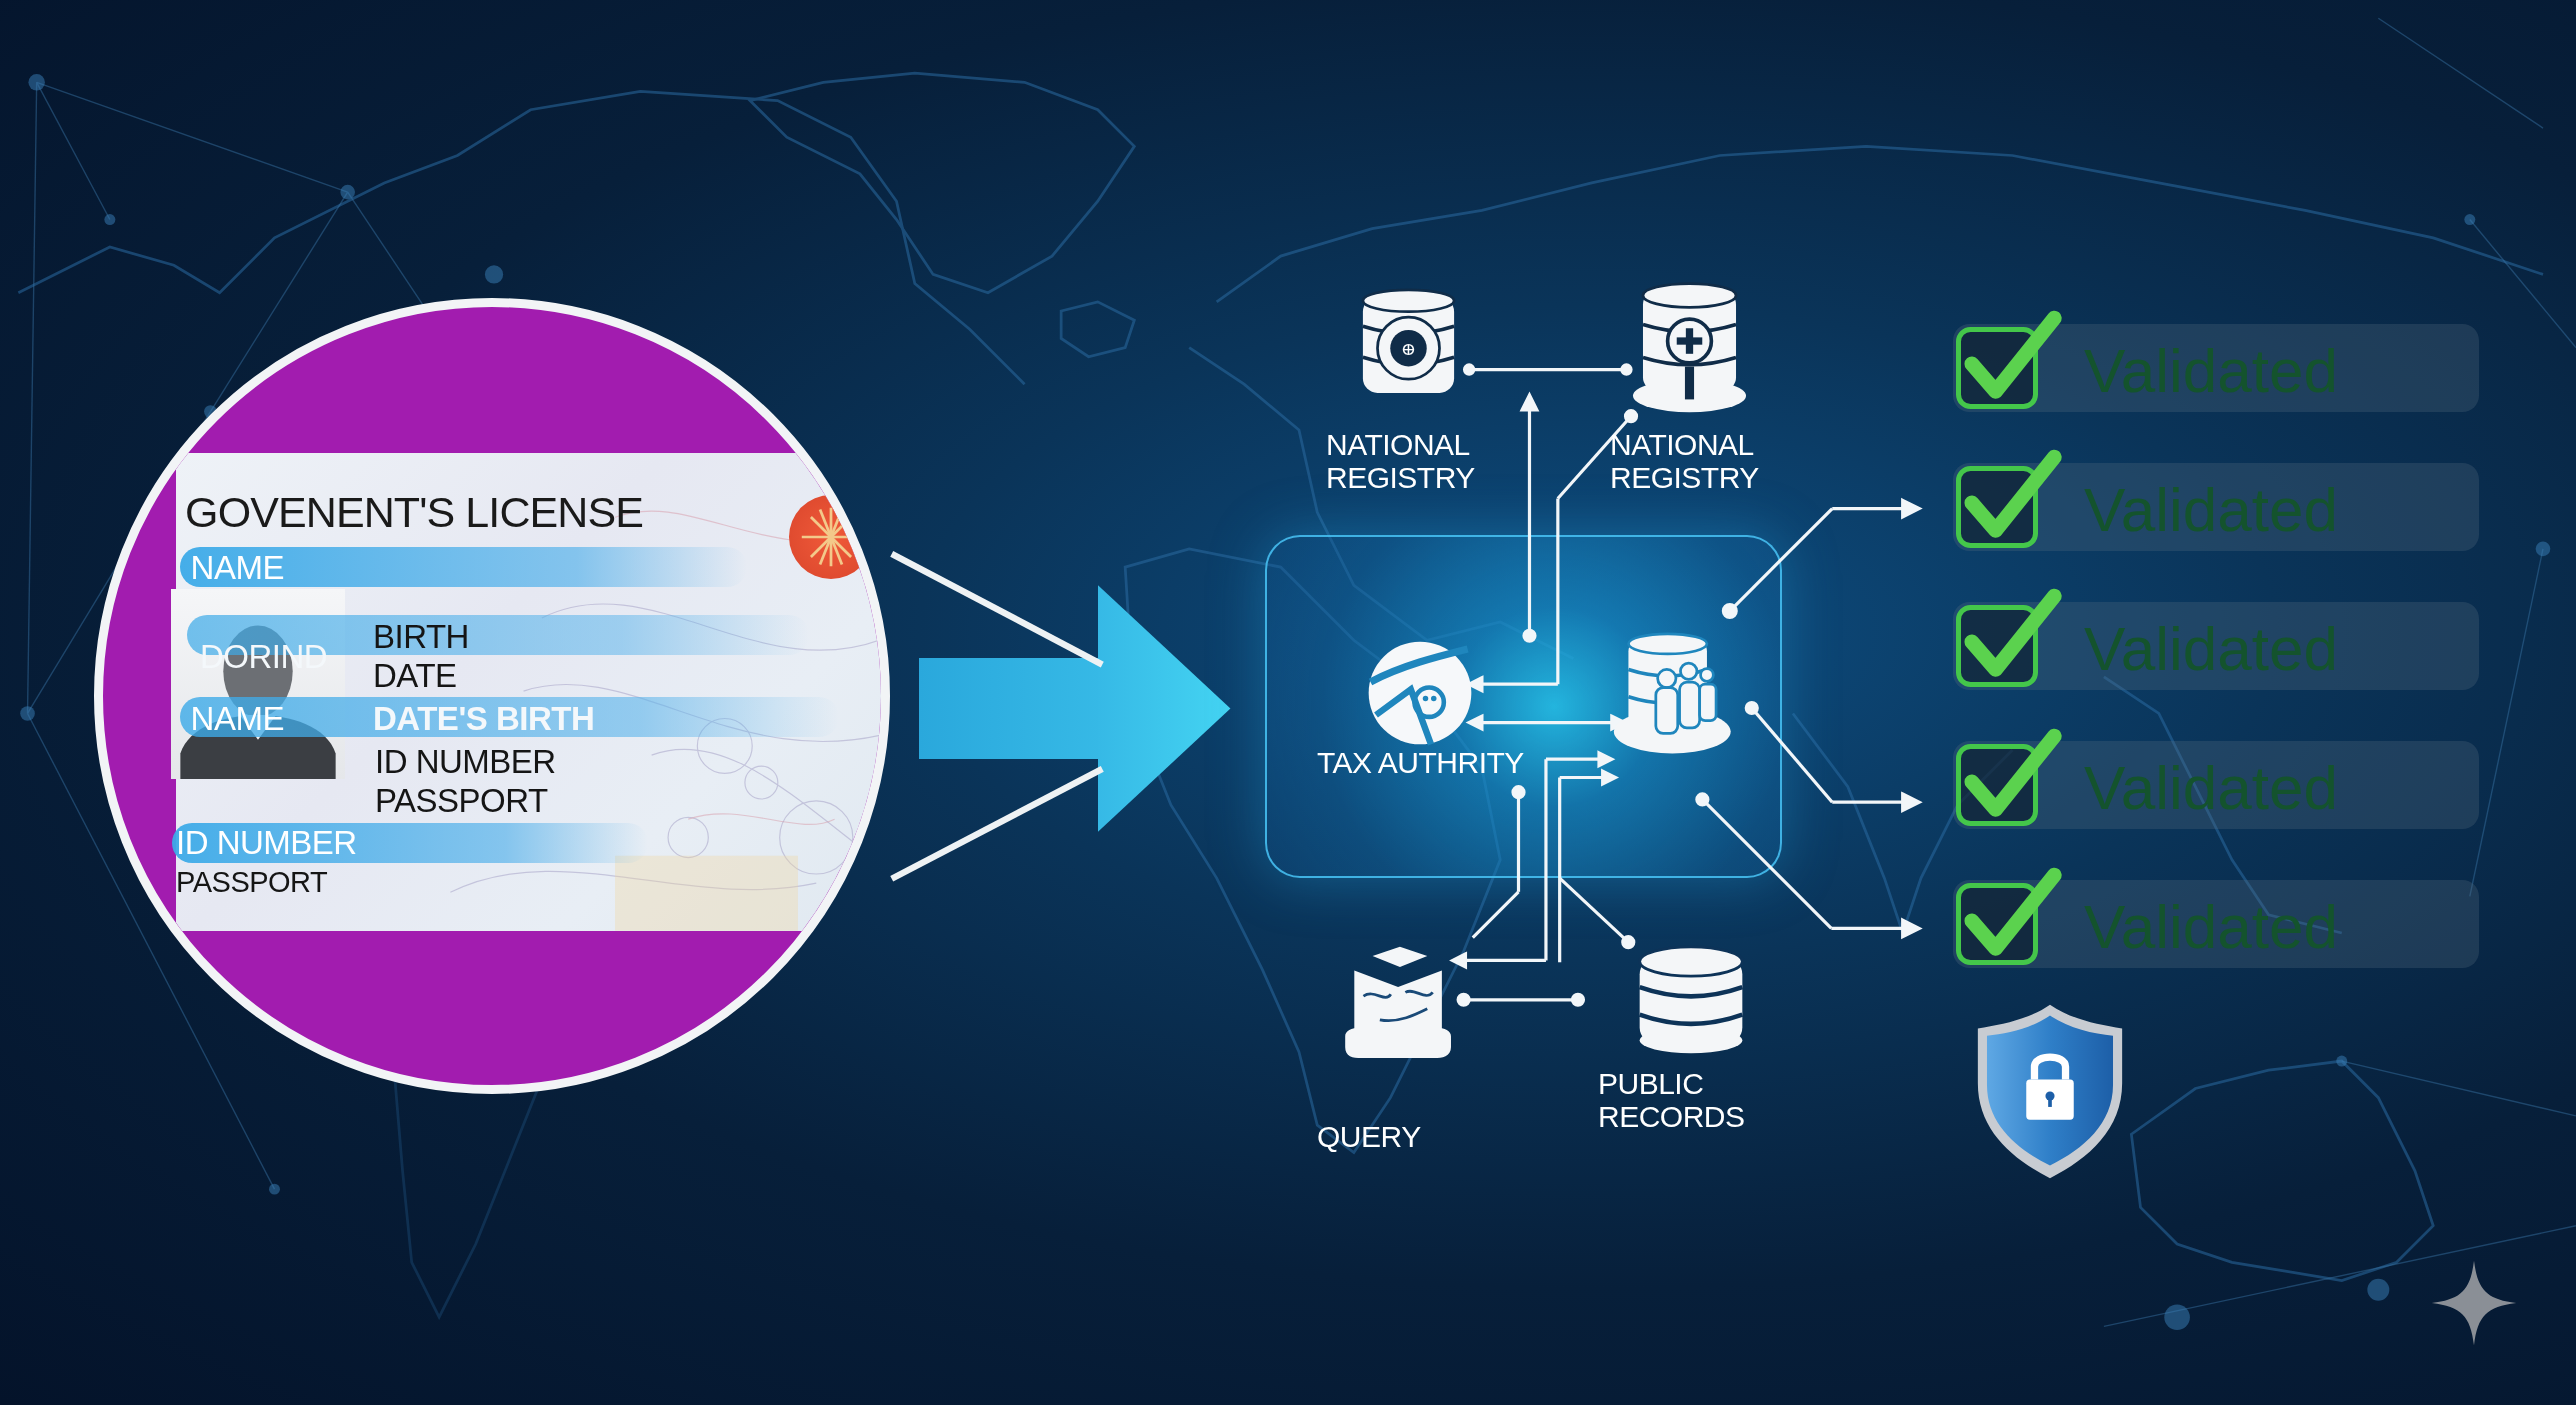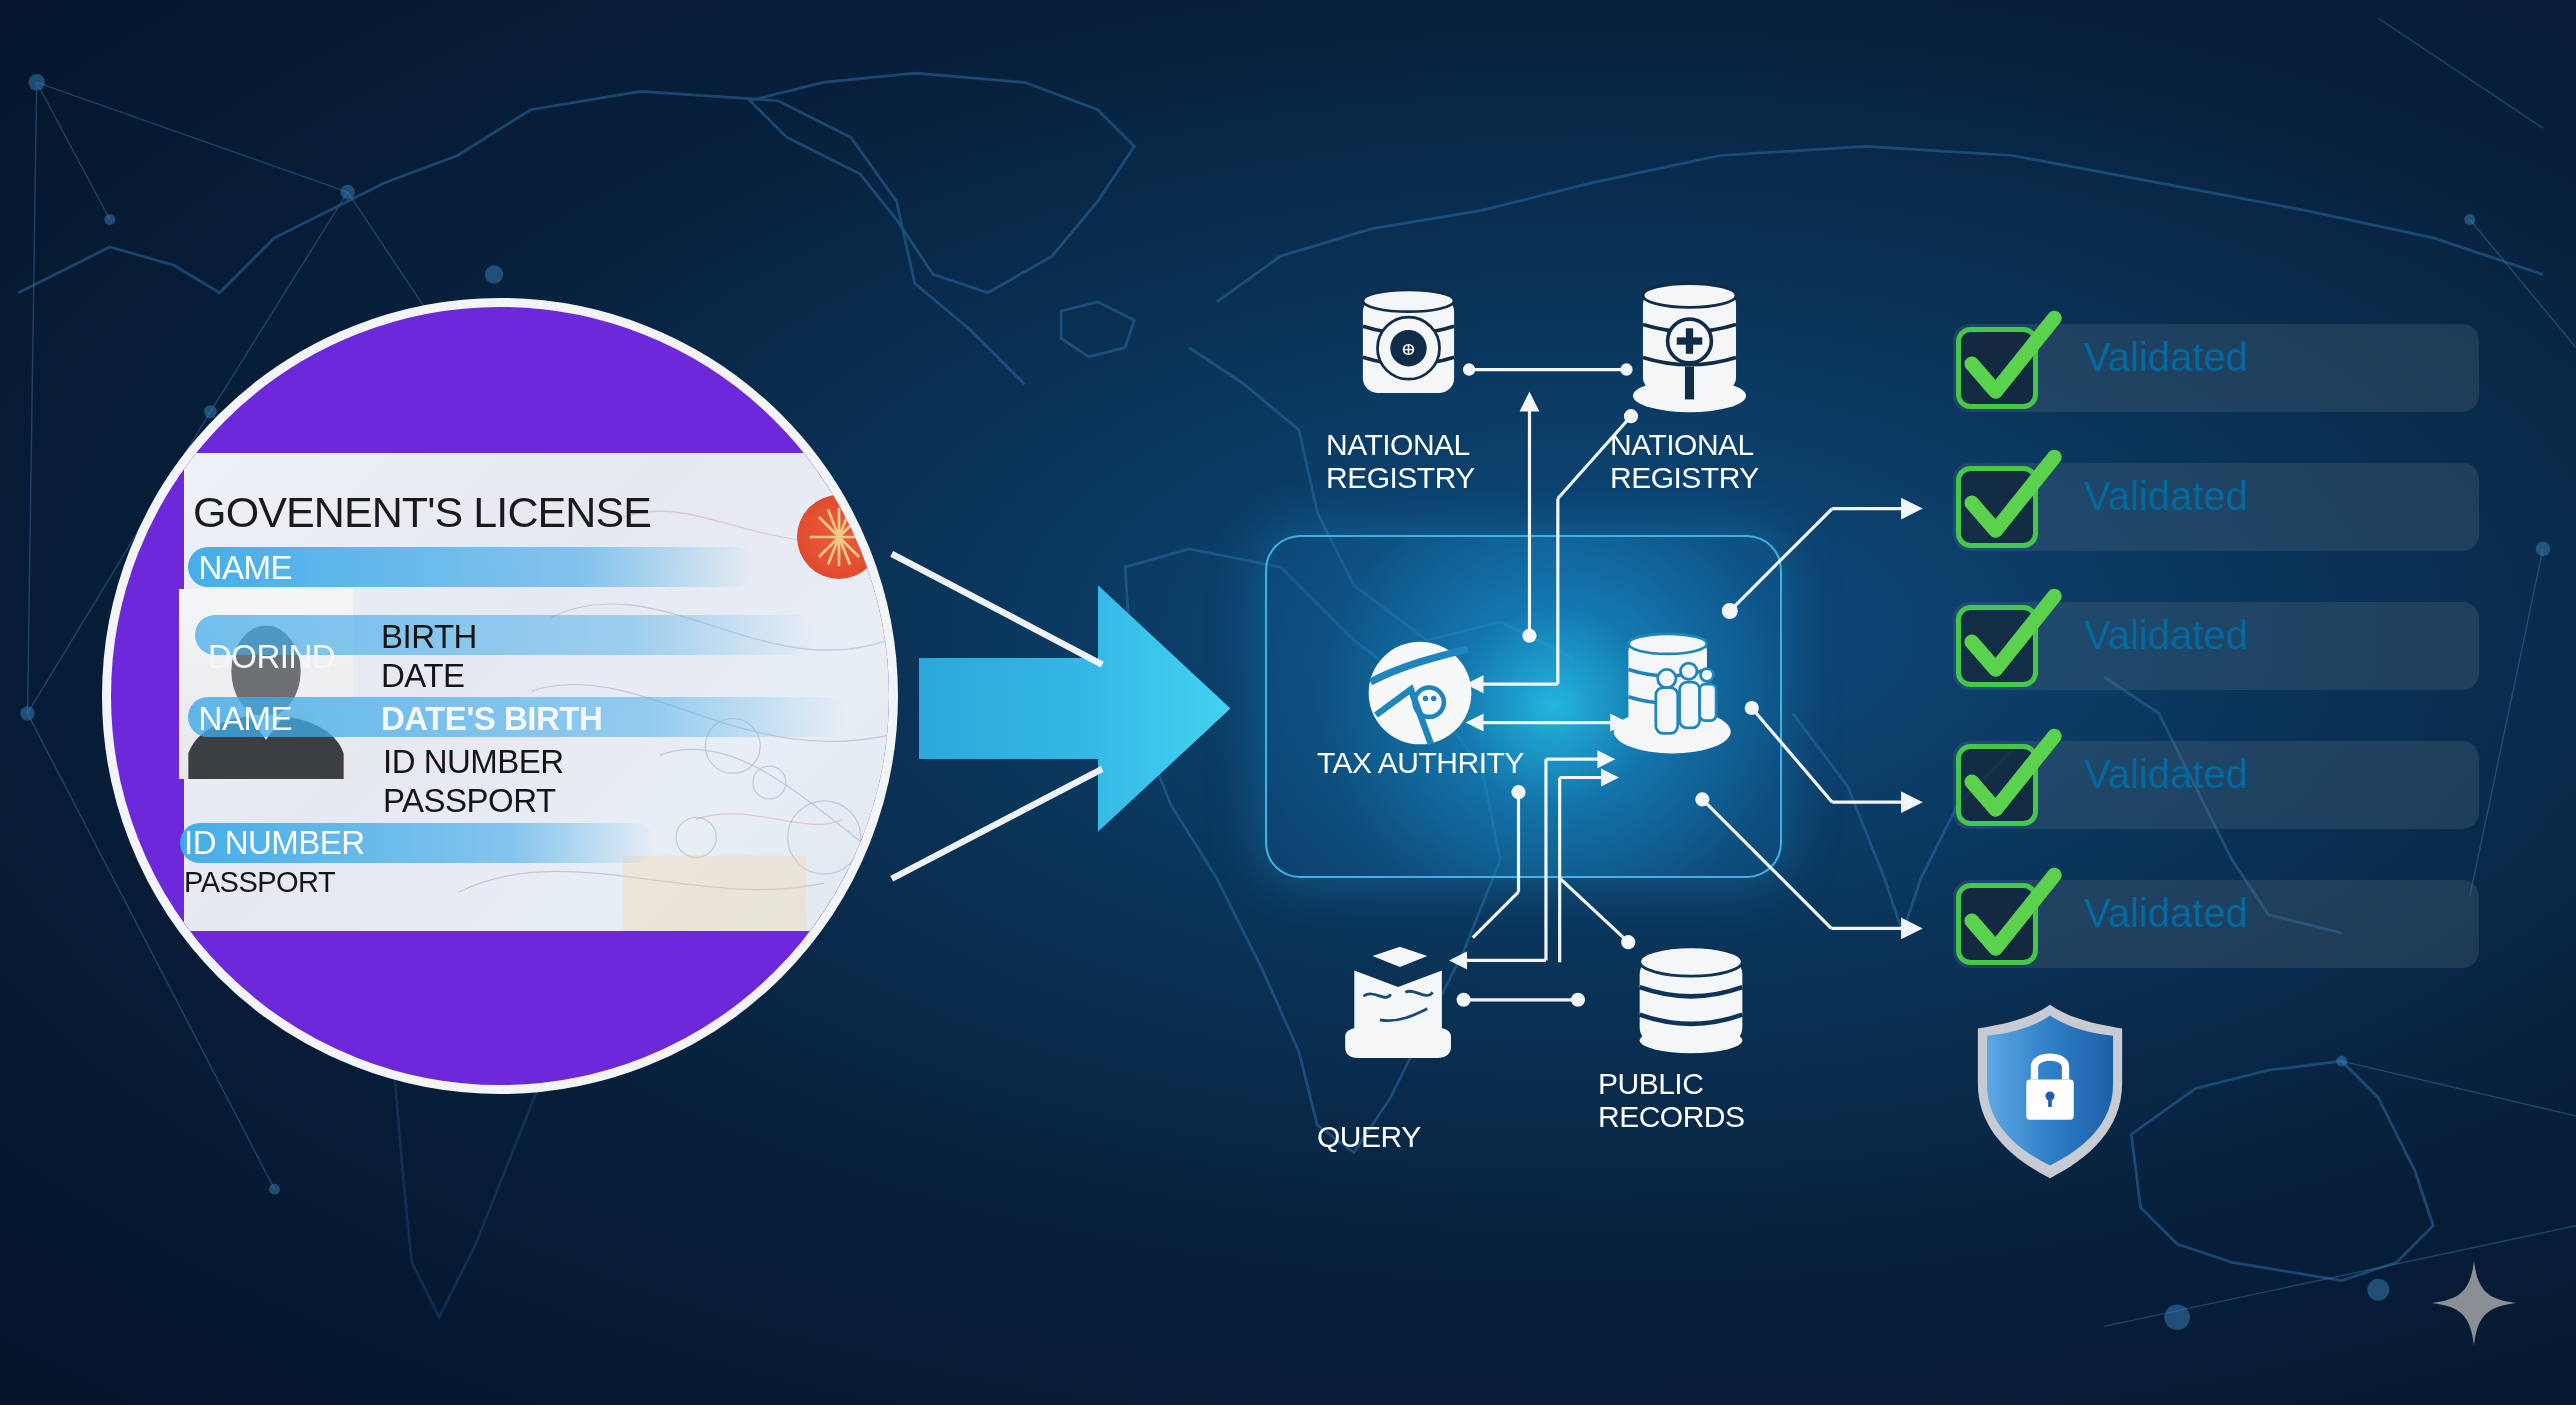--- a/index.html
+++ b/index.html
@@ -6,23 +6,23 @@
   body {
     width: 2576px; height: 1405px; overflow: hidden; position: relative;
     background: radial-gradient(ellipse at 62% 45%, #0d4d80 0%, #0a3459 30%, #071f3a 60%, #04132a 100%);
     font-family: "Liberation Sans", "DejaVu Sans", sans-serif;
   }
   .abs { position: absolute; }
   svg.bg { position: absolute; left: 0; top: 0; }
 
   
   .lens {
-    position: absolute; left: 102px; top: 298px; width: 796px; height: 796px;
+    position: absolute; left: 94px; top: 298px; width: 796px; height: 796px;
     border-radius: 50%; border: 9.1px solid #f2f4f6; box-sizing: border-box;
-    overflow: hidden; background: #6d28d9;
+    overflow: hidden; background: #a21caf;
   }
   .card {
     position: absolute; left: 73px; top: 146px; width: 750px; height: 478px;
     background: linear-gradient(135deg, #eef2f7 0%, #e6e8f2 40%, #e8eef5 70%, #dfe8f0 100%);
   }
   .card-title { position: absolute; left: 9.1px; top: 35px; font-size: 43px; color: #1a1a1a; letter-spacing: -0.9px; }
   .band {
     position: absolute; height: 40px; border-radius: 20px;
     background: linear-gradient(90deg, rgba(60,170,232,0.95), rgba(90,180,235,0.7) 70%, rgba(120,190,235,0.0));
   }
@@ -57,21 +57,21 @@
   .vrow {
     position: absolute; left: 1953px; width: 526px; height: 88px;
     background: rgba(90,110,130,0.28); border-radius: 16.5px;
   }
   .vbox {
     position: absolute; left: 1956px; width: 82px; height: 82px;
     border: 5.5px solid #44c74a; border-radius: 14.6px; box-sizing: border-box;
     background: rgba(10,25,40,0.6);
   }
   .vcheck { position: absolute; left: 1959px; width: 110px; height: 101px; }
-  .vtext { position: absolute; left: 2084px; font-size: 40px; color: #0369a1; letter-spacing: 0px; }
+  .vtext { position: absolute; left: 2084px; font-size: 62px; color: #14532d; letter-spacing: 0px; }
 </style>
 </head>
 <body>
 
 <svg class="bg" width="2576" height="1405" viewBox="0 0 2816 1536">
   <g stroke="#2a6aa0" stroke-width="3" fill="none" opacity="0.55">
 
     <path d="M20 320 L120 270 L190 290 L240 320 L300 260 L420 200 L500 170 L580 120 L700 100 L850 110 L930 150 L980 220 L1000 310 L1060 360 L1120 420"></path>
     <path d="M820 110 L900 90 L1000 80 L1120 90 L1200 120 L1240 160 L1200 220 L1150 280 L1080 320 L1020 300 L980 240 L940 190 L860 150 Z"></path>
     <path d="M1160 340 L1200 330 L1240 350 L1230 380 L1190 390 L1160 370 Z"></path>

